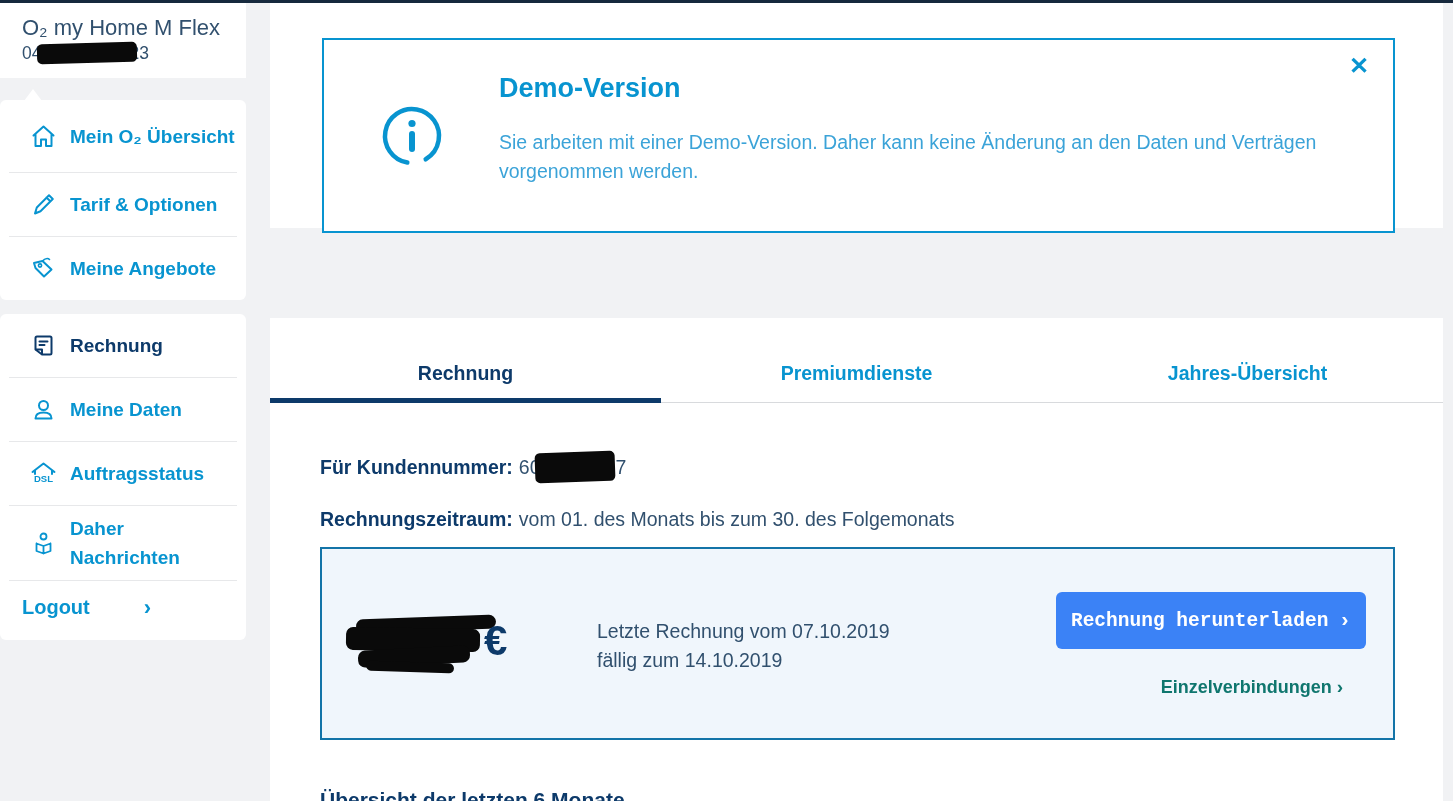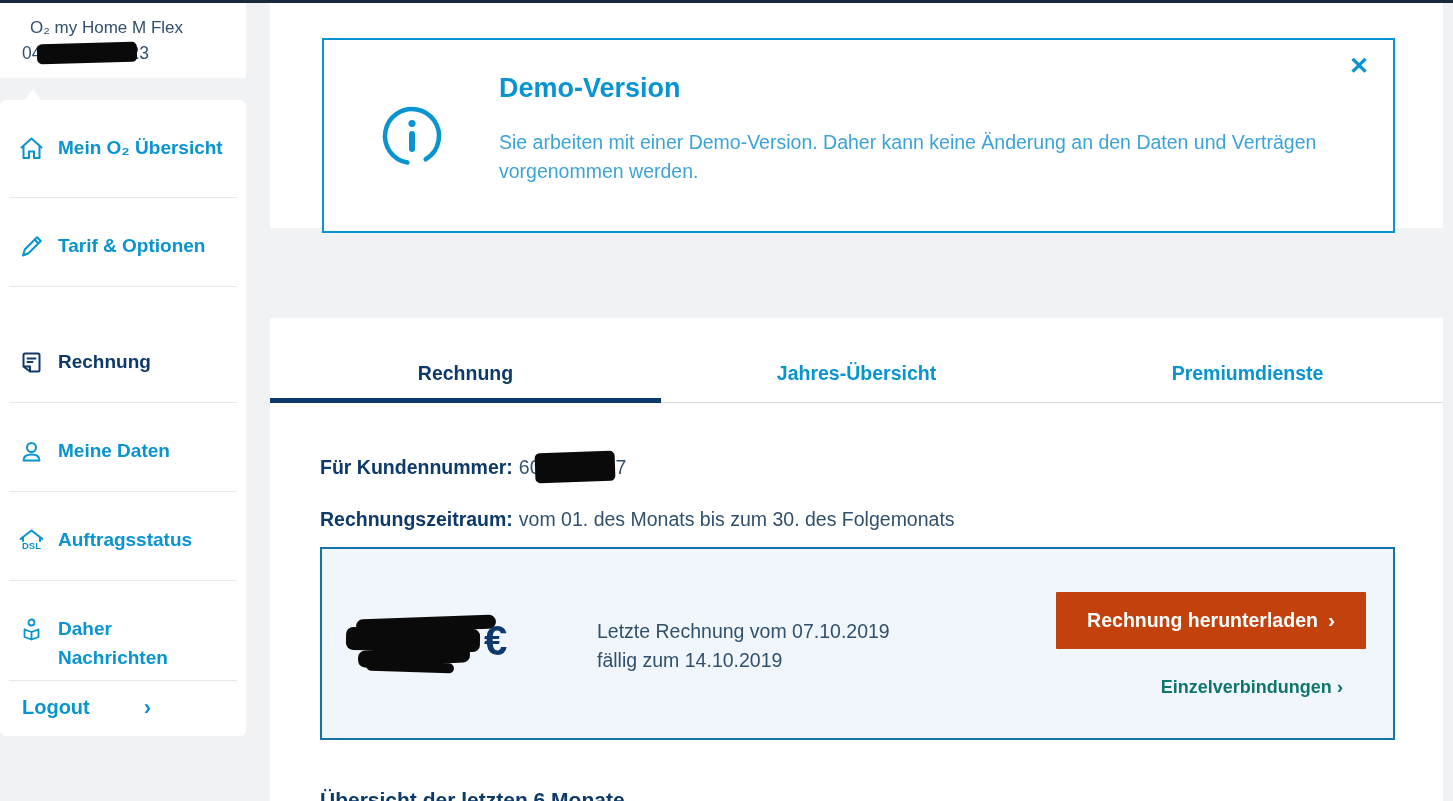--- a/index.html
+++ b/index.html
@@ -3,31 +3,31 @@
 <meta charset="utf-8">
 <style>
   * { margin:0; padding:0; box-sizing:border-box; }
   html,body { width:1453px; height:801px; }
   body { font-family:"Liberation Sans", sans-serif; background:#f1f2f4; overflow:hidden; position:relative; }
 
   .top-strip { position:absolute; left:0; top:0; width:1453px; height:3px; background:#16293d; }
 
   
   .plan-card { position:absolute; left:0; top:3px; width:246px; height:75px; background:#fff; padding:13px 10px 0 22px; cursor:pointer; }
-  .plan-title { font-size:17px; color:#31506e; line-height:24px;margin-left:8px; }
+  .plan-title { font-size:22px; color:#31506e; line-height:24px; }
   .plan-number { font-size:17.5px; color:#31506e; line-height:26px; white-space:nowrap; }
 
   .notch { position:absolute; left:24px; top:89px; width:0; height:0;
            border-left:9px solid transparent; border-right:9px solid transparent; border-bottom:12px solid #fff; }
 
   .nav-card { position:absolute; left:0; width:246px; background:#fff; border-radius:6px; overflow:hidden; }
   .nav-card.primary { top:100px; min-height:196px; }
   .nav-card.secondary { top:314px; min-height:326px; }
 
-  .nav-item { display:flex; min-height:63px; padding:8px 8px 8px 16px; cursor:pointer; text-decoration:none;margin-top:25px; }
+  .nav-item { display:flex; align-items:center; min-height:63px; padding:8px 8px 8px 28px; cursor:pointer; text-decoration:none; }
   .nav-item.two-line { min-height:72px; }
   .nav-item .ico { width:30px; height:30px; flex:0 0 30px; margin-right:12px; display:flex; align-items:center; justify-content:center; }
   .nav-item .lbl { font-size:19px; font-weight:bold; color:#0894d0; line-height:29px; max-width:168px; }
   .nav-item.active .lbl { color:#0d3a6a; }
   .sep { height:1px; background:#e7e8ea; margin:0 9px; }
 
   .logout-row { display:flex; align-items:center; min-height:55px; padding:8px 8px 10px 22px; cursor:pointer;gap:48px; }
   .logout-row .lbl { font-size:20px; font-weight:bold; color:#0894d0; }
   .chev { font-weight:bold; color:inherit; margin-left:6px; font-size:22px; line-height:1; }
 
@@ -59,22 +59,22 @@
   .amount { position:absolute; left:24px; top:66px; width:185px; height:62px; }
   .blob { position:absolute; background:#0a0a0a; border-radius:7px; }
   .blob.b1 { left:10px; top:2px;  width:140px; height:14px; transform:rotate(-2deg); }
   .blob.b2 { left:0;    top:13px; width:134px; height:23px; transform:rotate(1deg); }
   .blob.b3 { left:12px; top:33px; width:112px; height:17px; transform:rotate(-3deg); }
   .blob.b4 { left:20px; top:47px; width:88px;  height:10px; transform:rotate(2deg); }
   .euro { position:absolute; left:138px; top:2px; font-size:42px; font-weight:bold; color:#0d3a6a; }
 
   .inv-lines { position:absolute; left:275px; top:68px; font-size:19.5px; line-height:29px; color:#31506e; }
 
-  .download-btn { position:absolute; right:27px; top:43px; width:310px; height:57px; background:#c2410c; color:#fff;
-                  border:none; border-radius:1px; font-family:Liberation Sans, sans-serif; font-size:19.5px; font-weight:bold; cursor:pointer; }
+  .download-btn { position:absolute; right:27px; top:43px; width:310px; height:57px; background:#3b82f6; color:#fff;
+                  border:none; border-radius:6px; font-family:Liberation Mono, monospace; font-size:19.5px; font-weight:bold; cursor:pointer; }
   .download-btn .chev { font-size:21px; margin-left:10px; }
   .detail-link { position:absolute; right:50px; top:128px; font-size:18px; font-weight:bold; color:#0f766e; text-decoration:none; cursor:pointer; }
   .detail-link .chev { font-size:19px; margin-left:5px; }
 
   .section-heading { position:absolute; left:50px; top:470px; font-size:21px; font-weight:bold; color:#0d3a6a; }
 
   svg { display:block; }
 </style>
 </head>
 <body>
@@ -177,22 +177,22 @@
     </span>
     <h2 class="banner-title">Demo-Version</h2>
     <p class="banner-body">Sie arbeiten mit einer Demo-Version. Daher kann keine Änderung an den Daten und Verträgen vorgenommen werden.</p>
     <button class="banner-close">✕</button>
   </div>
 </div>
 
 <div class="content-card card-two">
   <div class="tab-bar">
     <div class="tab active">Rechnung</div>
+    <div class="tab">Premiumdienste</div>
     <div class="tab">Jahres-Übersicht</div>
-    <div class="tab">Premiumdienste</div>
     <div class="tab-underline"></div>
   </div>
 
   <div class="meta">
     <div class="meta-row">
       <b>Für Kundennummer:</b><span>60</span><span class="redact cust"></span><span>57</span>
     </div>
     <div class="meta-row">
       <b>Rechnungszeitraum:</b><span>vom 01. des Monats bis zum 30. des Folgemonats</span>
     </div>

